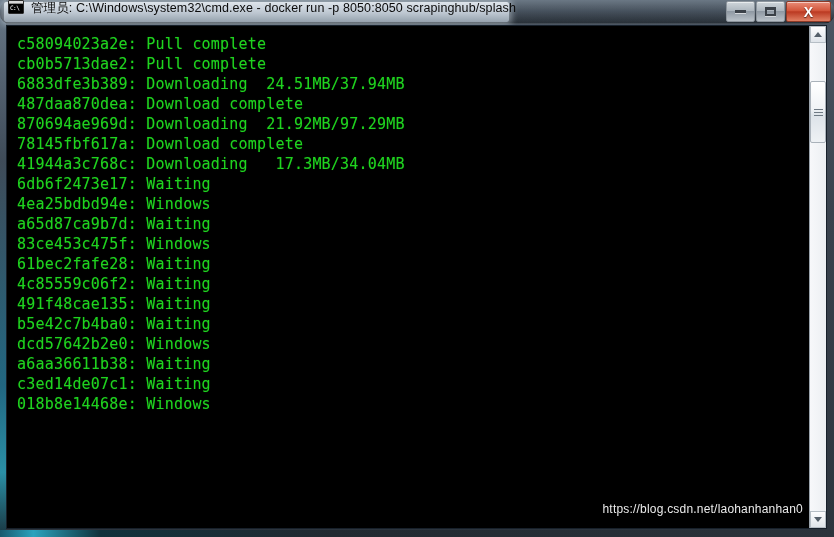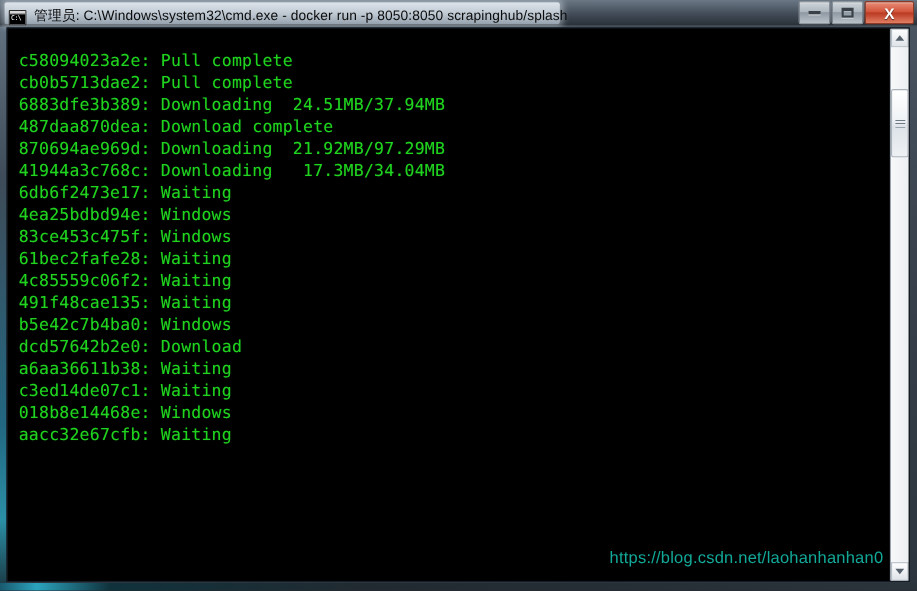--- a/index.html
+++ b/index.html
@@ -37,21 +37,22 @@
   
   #titlebar {
     position: absolute;
     left: 0; top: 0;
     width: 834px; height: 24px;
     background:
       linear-gradient(180deg, rgba(255,255,255,.10) 0%, rgba(255,255,255,.02) 48%, rgba(0,0,0,.14) 100%),
       linear-gradient(180deg, #5a6876 0%, #424d59 50%, #303942 100%);
     border-bottom: 1px solid rgba(0,0,0,.35);
     display: flex;
-    align-items: flex-end;
+    align-items: flex-start;
+    border-radius: 10px;
   }
   
   #caption-glass {
     position: absolute;
     left: 4px; top: 2px;
     height: 20px; width: 505px;
     background: linear-gradient(180deg, rgba(232,238,244,.92) 0%, rgba(206,216,226,.88) 55%, rgba(176,189,201,.80) 100%);
     border-radius: 2px;
     box-shadow: 0 0 6px 3px rgba(220,230,240,.45);
     filter: blur(0.2px);
@@ -144,40 +145,40 @@
     width: 821px; height: 504px;
     background: #000000;
     border: 1px solid #17202a;
     display: flex;
     overflow: hidden;
   }
   #console {
     position: relative;
     flex: 1 1 auto;
     background: #000000;
-    padding: 19px 0 0 10px;
+    padding: 8px 0 0 10px;
     overflow: hidden;
   }
   .line {
     font-family: "DejaVu Sans Mono", monospace;
     font-size: 15px;
     line-height: 20px;
     color: #1fd31f;
     white-space: pre;
     letter-spacing: 0.2px;
     text-shadow: 0 0 1px rgba(40,230,40,.35);
   }
 
   
   #watermark {
     position: absolute;
     right: 6px; bottom: 12px;
     font-family: "Liberation Sans", sans-serif;
-    font-size: 15px;
-    color: #14b8a6;
+    font-size: 12px;
+    color: #ffffff;
     opacity: .92;
     white-space: nowrap;
     letter-spacing: .2px;
     text-align: center;
   }
 
   
   #scrollbar {
     position: relative;
     width: 17px;
@@ -259,33 +260,34 @@
 
   <div id="client">
 
     <div id="console" style="color: rgb(31, 211, 31); background: rgb(0, 0, 0);">
 
       <div class="line">c58094023a2e: Pull complete</div>
         <div class="line">cb0b5713dae2: Pull complete</div>
         <div class="line">6883dfe3b389: Downloading  24.51MB/37.94MB</div>
         <div class="line">487daa870dea: Download complete</div>
         <div class="line">870694ae969d: Downloading  21.92MB/97.29MB</div>
+        <div class="line">78145fbf617a: Download complete</div>
         <div class="line">41944a3c768c: Downloading   17.3MB/34.04MB</div>
         <div class="line">6db6f2473e17: Waiting</div>
         <div class="line">4ea25bdbd94e: Windows</div>
+        <div class="line">a65d87ca9b7d: Waiting</div>
         <div class="line">83ce453c475f: Windows</div>
         <div class="line">61bec2fafe28: Waiting</div>
         <div class="line">4c85559c06f2: Waiting</div>
         <div class="line">491f48cae135: Waiting</div>
-        <div class="line">b5e42c7b4ba0: Windows</div>
-        <div class="line">dcd57642b2e0: Download</div>
+        <div class="line">b5e42c7b4ba0: Waiting</div>
+        <div class="line">dcd57642b2e0: Windows</div>
         <div class="line">a6aa36611b38: Waiting</div>
         <div class="line">c3ed14de07c1: Waiting</div>
         <div class="line">018b8e14468e: Windows</div>
-        <div class="line">aacc32e67cfb: Waiting</div>
         <div id="watermark">https://blog.csdn.net/laohanhanhan0</div>
     </div>
 
     <div id="scrollbar">
       <div class="sb-btn">
         <div class="sb-arrow-up"></div>
       </div>
       <div id="sb-track">
         <div id="sb-thumb">
           <div class="grip"></div>

